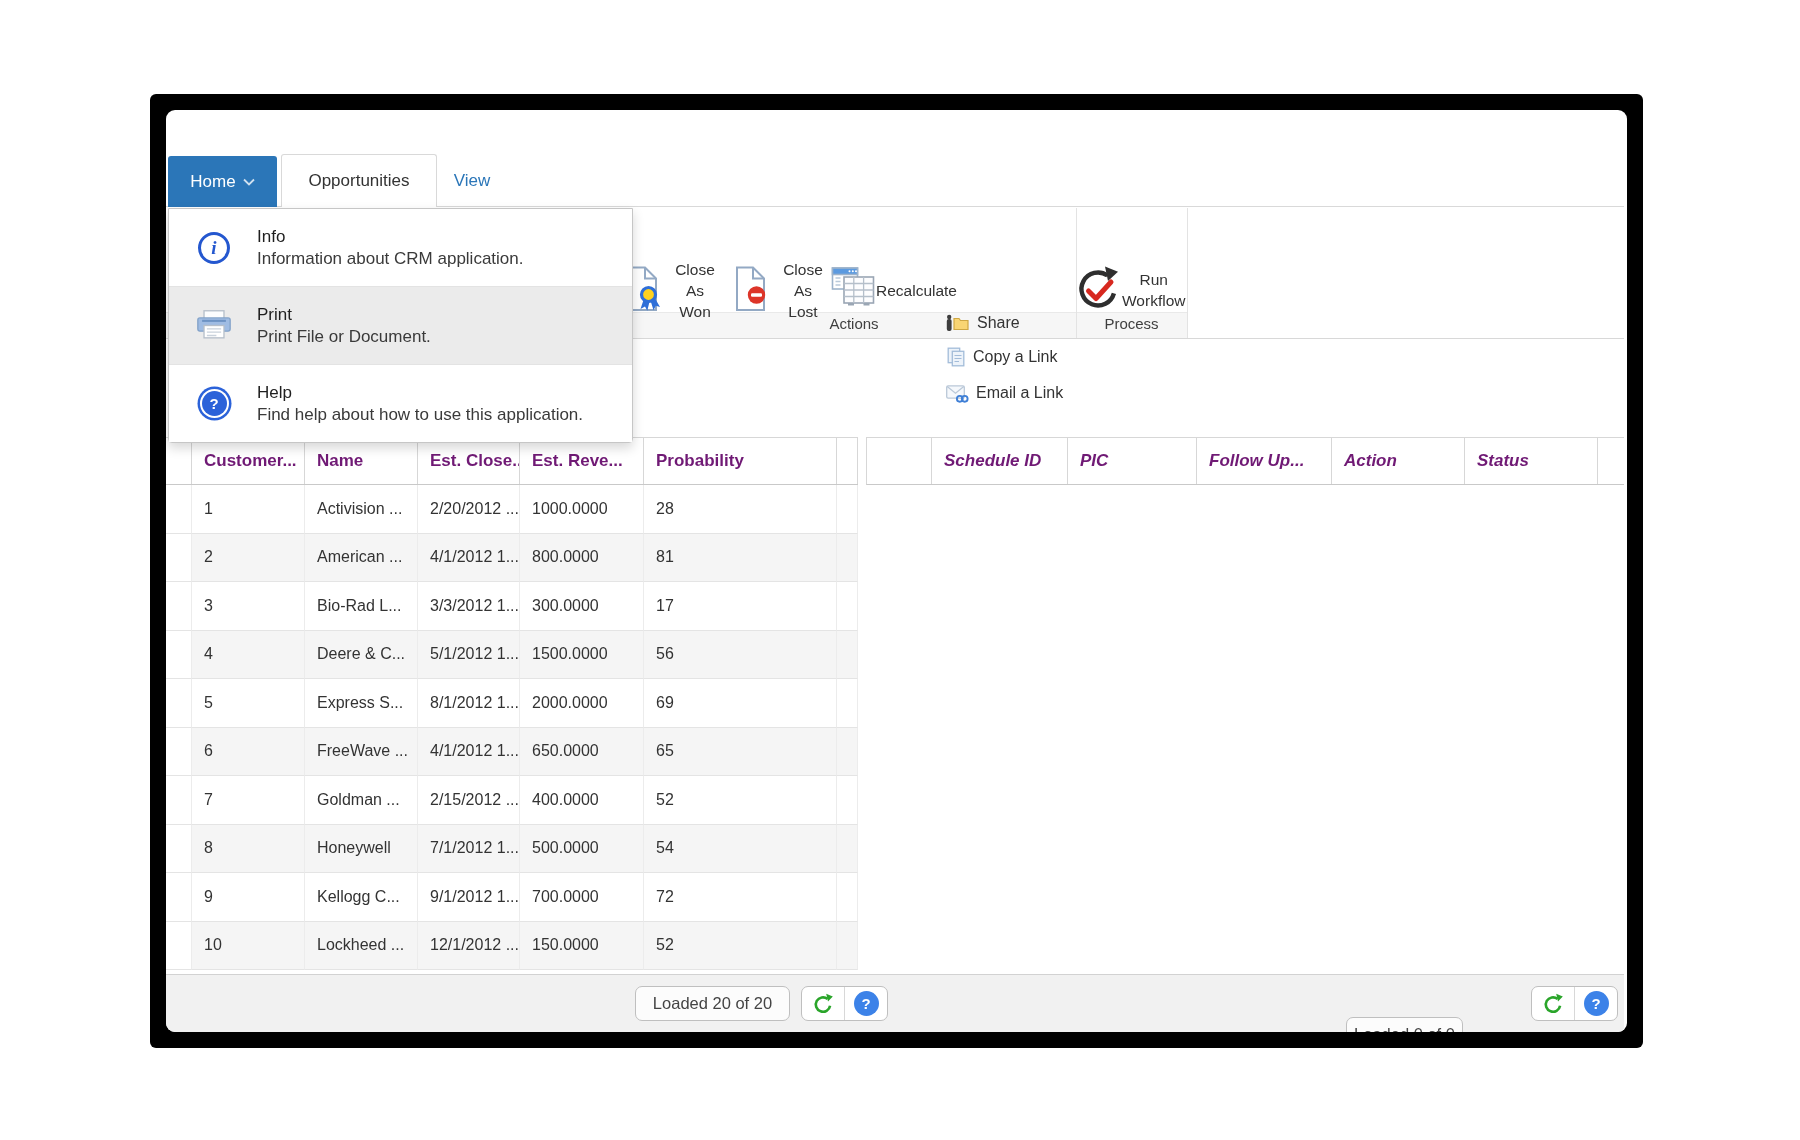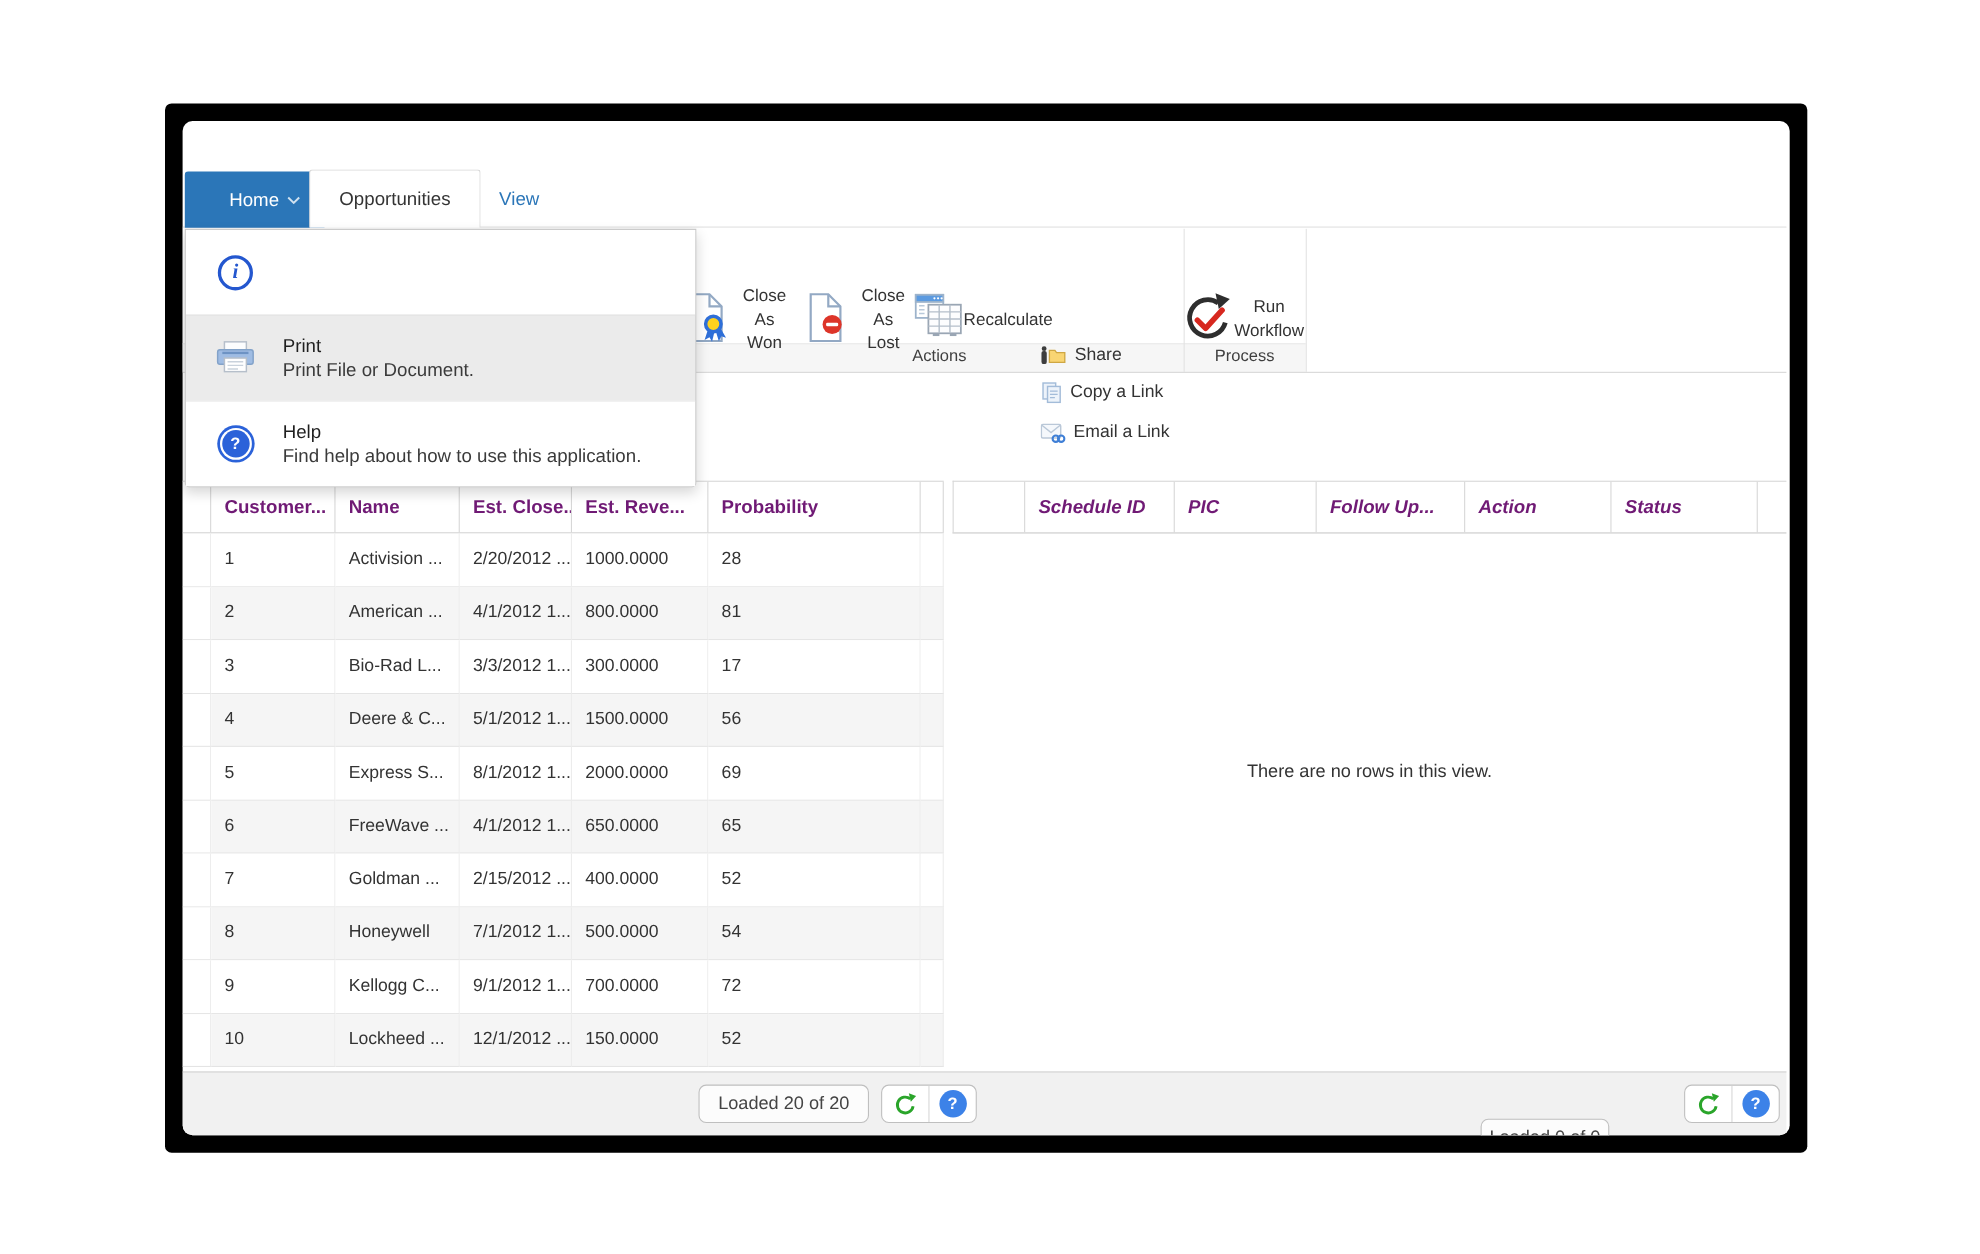--- a/index.html
+++ b/index.html
@@ -4,21 +4,21 @@
 <style>
   html,body{margin:0;padding:0;background:#fff;}
   .stage{position:relative;width:1800px;height:1140px;background:#ffffff;overflow:hidden;
          font-family:"Liberation Sans",sans-serif;color:#333;}
   .frame{position:absolute;left:150px;top:94px;width:1493px;height:954px;background:#000;border-radius:6px;}
   .window{position:absolute;left:16px;top:16px;width:1461px;height:922px;background:#fff;border-radius:9px;overflow:hidden;}
 
   
   .tabline{position:absolute;left:0;top:96px;width:1458px;height:1px;background:#d9d9d9;z-index:1;}
   .tab{position:absolute;display:flex;align-items:center;justify-content:center;font-size:17px;cursor:default;}
-  .tab-home{left:2px;top:46px;width:109px;height:51px;background:#2b76b8;color:#fff;border-radius:3px 3px 0 0;gap:7px;z-index:4;padding-left:18px;}
+  .tab-home{left:2px;top:46px;width:109px;height:51px;background:#2b76b8;color:#fff;border-radius:3px 3px 0 0;gap:7px;z-index:4;}
   .tab-opp{left:115px;top:44px;width:156px;height:53px;background:#fff;border:1px solid #d9d9d9;border-bottom:none;
            border-radius:3px 3px 0 0;color:#333;z-index:4;box-sizing:border-box;}
   .tab-view{left:261px;top:44px;width:90px;height:53px;color:#2b76b8;z-index:4;}
 
   
   .ribbon{position:absolute;left:0;top:97px;width:1458px;height:131px;background:#fff;z-index:2;}
   .ribbon-bottom{position:absolute;left:0;top:131px;width:1458px;height:1px;background:#d8d8d8;}
   .rstrip{position:absolute;left:0;top:105px;width:1021px;height:26px;background:#f6f6f6;border-top:1px solid #e9e9e9;box-sizing:border-box;}
   .grouplabel{position:absolute;top:108px;font-size:15px;color:#3f3f3f;text-align:center;}
   .gl-actions{left:466px;width:444px;}
@@ -304,21 +304,20 @@
       <div class="ghead rghead">
         <div class="hcell sel"></div>
         <div class="hcell">Schedule ID</div>
         <div class="hcell">PIC</div>
         <div class="hcell">Follow Up...</div>
         <div class="hcell">Action</div>
         <div class="hcell">Status</div>
         <div class="hcell fill"></div>
       </div>
 
-      <div class="empty-msg">There are no rows in this view.</div>
 
       <div class="footer">
         <div class="fbox" style="left:469px;width:155px;">Loaded 20 of 20</div>
         <div class="fgroup" style="left:635px;">
           <div class="fseg">
             <svg width="22" height="22" viewBox="0 0 22 22">
               <path d="M15.6,6 A7.2,7.2 0 1 0 18.1,12.75" fill="none" stroke="#2aa52a" stroke-width="2.6"></path>
               <polygon points="14.2,0.8 20.8,3.4 16,8.6" fill="#2aa52a"></polygon>
             </svg>
           </div>
@@ -344,20 +343,24 @@
           </div>
         </div>
       </div>
 
       <div class="menu">
         <div class="mitem">
           <div class="mi-icon">
             <div class="info-badge">
                 <span>i</span>
               </div>
+          </div>
+          <div>
+            <div class="mi-title">Info</div>
+            <div class="mi-desc">Information about CRM application.</div>
           </div>
         </div>
         <div class="mitem hl">
           <div class="mi-icon">
             <svg width="40" height="33" viewBox="0 0 40 33">
               <rect x="9.5" y="1" width="21" height="8.5" fill="#fcfdfe" stroke="#b6bfca" stroke-width="1.4"></rect>
               <rect x="3" y="8.5" width="34" height="14" rx="2.2" fill="#9fbce3" stroke="#82a2c9" stroke-width="1.4"></rect>
               <rect x="7.5" y="10.5" width="25" height="2.2" fill="#6d93c4"></rect>
               <rect x="9.5" y="16.5" width="21" height="13" fill="#fff" stroke="#b6bfca" stroke-width="1.4"></rect>
               <path d="M12.5,20 h15 M12.5,23.5 h15 M12.5,27 h10" stroke="#c9d2dc" stroke-width="1.4"></path>

